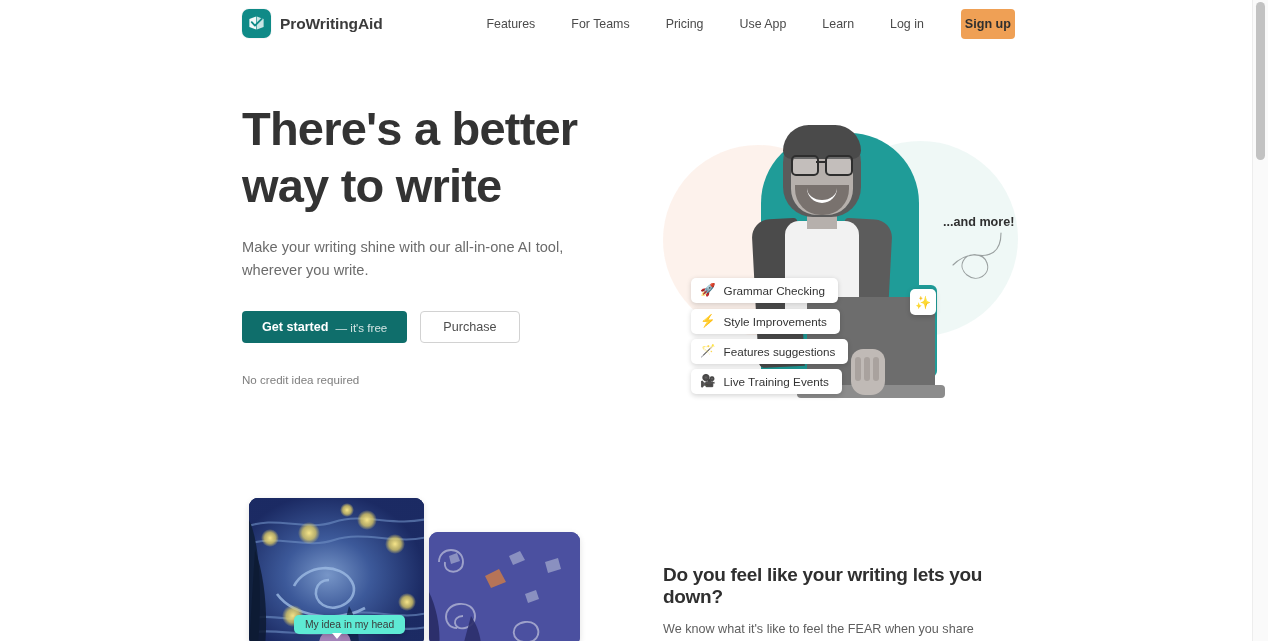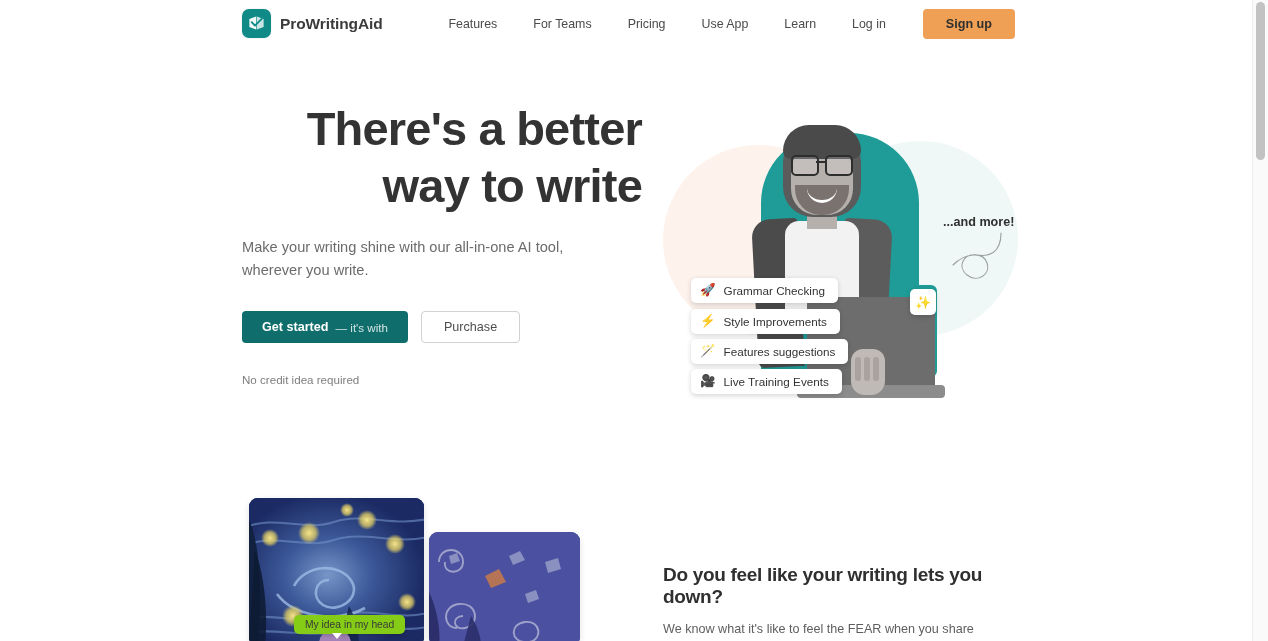--- a/index.html
+++ b/index.html
@@ -80,21 +80,21 @@
     cursor: pointer;
     line-height: 48px;
     text-decoration: none;
   }
   .signup-btn {
     margin-left: 13px;
     background: #efa055;
     color: #2f2f2f;
     font-size: 12.6px;
     font-weight: bold;
-    padding: 8px 23px;
+    padding: 8px 4px;
     border-radius: 4px;
     border: none;
     cursor: pointer;
     font-family: "Liberation Sans", sans-serif;
     white-space: nowrap;
   }
 
   
   #hero {
     position: absolute;
@@ -110,21 +110,20 @@
     width: 400px;
   }
   .hero-title {
     font-size: 47px;
     line-height: 57px;
     font-weight: bold;
     color: #333333;
     letter-spacing: -0.8px;
     margin: 0;
     white-space: pre-line;
-    text-align: right;
   }
   .hero-sub {
     margin: 22px 0 0 0;
     font-size: 14.6px;
     line-height: 23px;
     color: #6b6b6b;
     max-width: 330px;
   }
   .hero-cta {
     margin-top: 29px;
@@ -409,21 +408,21 @@
     height: 114px;
     border-radius: 9px;
     background: #4b50a0;
     overflow: hidden;
     box-shadow: 0 2px 6px rgba(0,0,0,0.12);
   }
   .caption-bubble {
     position: absolute;
     left: 45px;
     top: 117px;
-    background: #84cc16;
+    background: #5eead4;
     border-radius: 5px;
     padding: 4px 11px;
     font-size: 10.3px;
     color: #3a3a3a;
     white-space: nowrap;
     box-shadow: 0 1px 4px rgba(0,0,0,0.2);
     z-index: 10;
   }
   .caption-bubble::after {
     content: "";
@@ -516,21 +515,21 @@
   <section id="hero">
 
     <div class="hero-left">
       <h1 class="hero-title">There's a better
 way to write</h1>
       <p class="hero-sub">Make your writing shine with our all-in-one AI tool, wherever you write.</p>
 
       <div class="hero-cta">
         <button class="btn-primary">
           <span>Get started</span>
-          <span class="muted">— it's with</span>
+          <span class="muted">— it's free</span>
         </button>
         <button class="btn-outline">Purchase</button>
       </div>
 
       <div class="no-card">No credit idea required</div>
     </div>
 
     <div class="hero-art">
       <div class="art-blob-peach"></div>
       <div class="art-blob-mint"></div>

